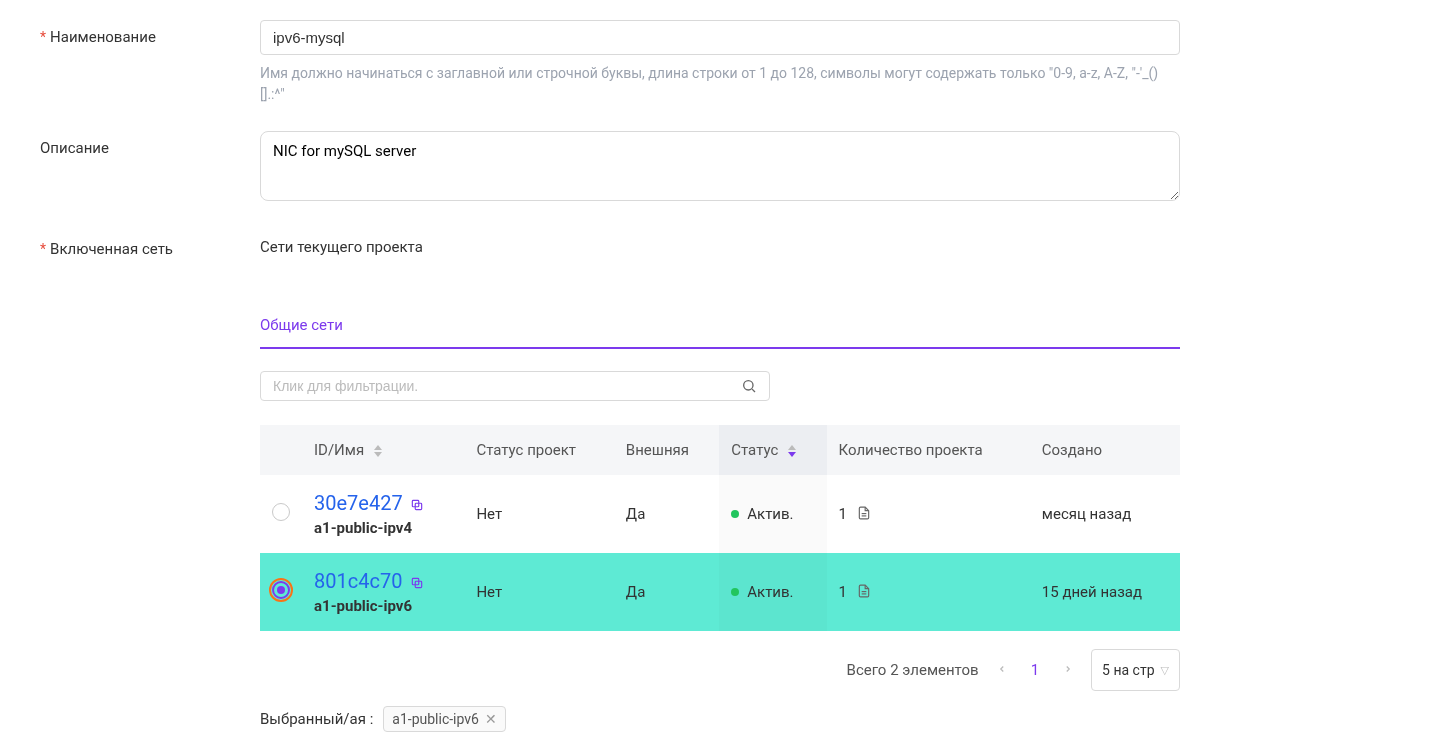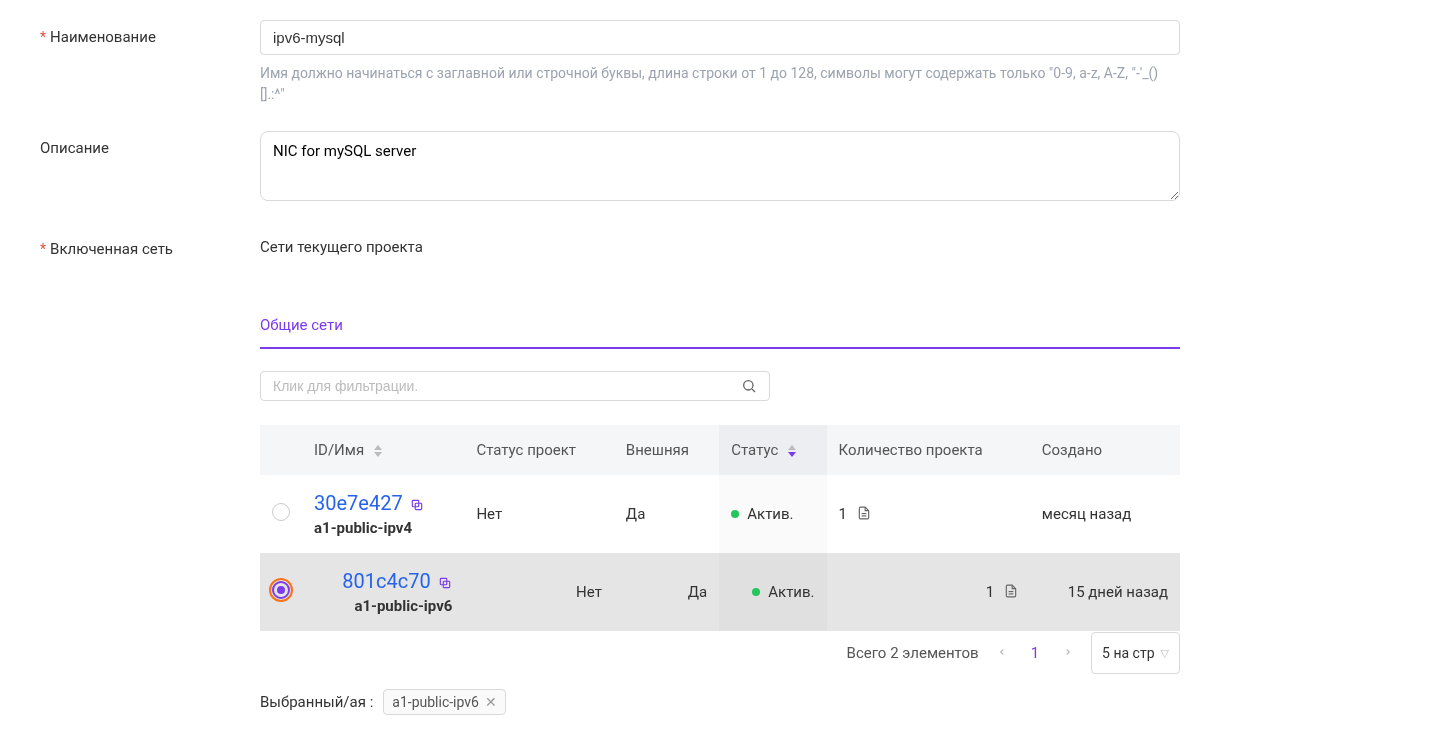--- a/index.html
+++ b/index.html
@@ -127,21 +127,21 @@
   .sort .up { border-bottom: 5px solid #bbb; margin-bottom: 2px;}
   .sort .down { border-top: 5px solid #bbb; }
   .sort.active-down .down { border-top-color: #7c3aed; }
   .status-col-hdr { background: #eceef2; }
   .tbl td {
     padding: 16px 12px;
     font-size: 15px;
     color: #333;
     vertical-align: middle;
   }
-  .tbl tbody tr.selected { background: #e5e5e5; text-align: right; }
+  .tbl tbody tr.selected { background: #5eead4; }
   .radio-cell { width: 36px; padding-left: 14px;}
   .radio {
     width: 18px; height: 18px;
     border: 1px solid #c9c9c9;
     border-radius: 50%;
     display: inline-block;
     position: relative;
     cursor: pointer;
   }
   .radio.checked {
@@ -181,21 +181,21 @@
     margin-left: 6px;
     vertical-align: -2px;
     color: #666;
   }
   
   .pagination {
     display: flex;
     justify-content: flex-end;
     align-items: center;
     gap: 14px;
-    margin-top: 1px;
+    margin-top: 18px;
     font-size: 15px;
     color: #555;
   }
   .pagination .pg-btn {
     color: #bbb;
     cursor: pointer;
     padding: 2px 4px;
   }
   .pagination .pg-num { color: #7c3aed; padding: 0 6px; cursor: pointer;}
   .page-size {

